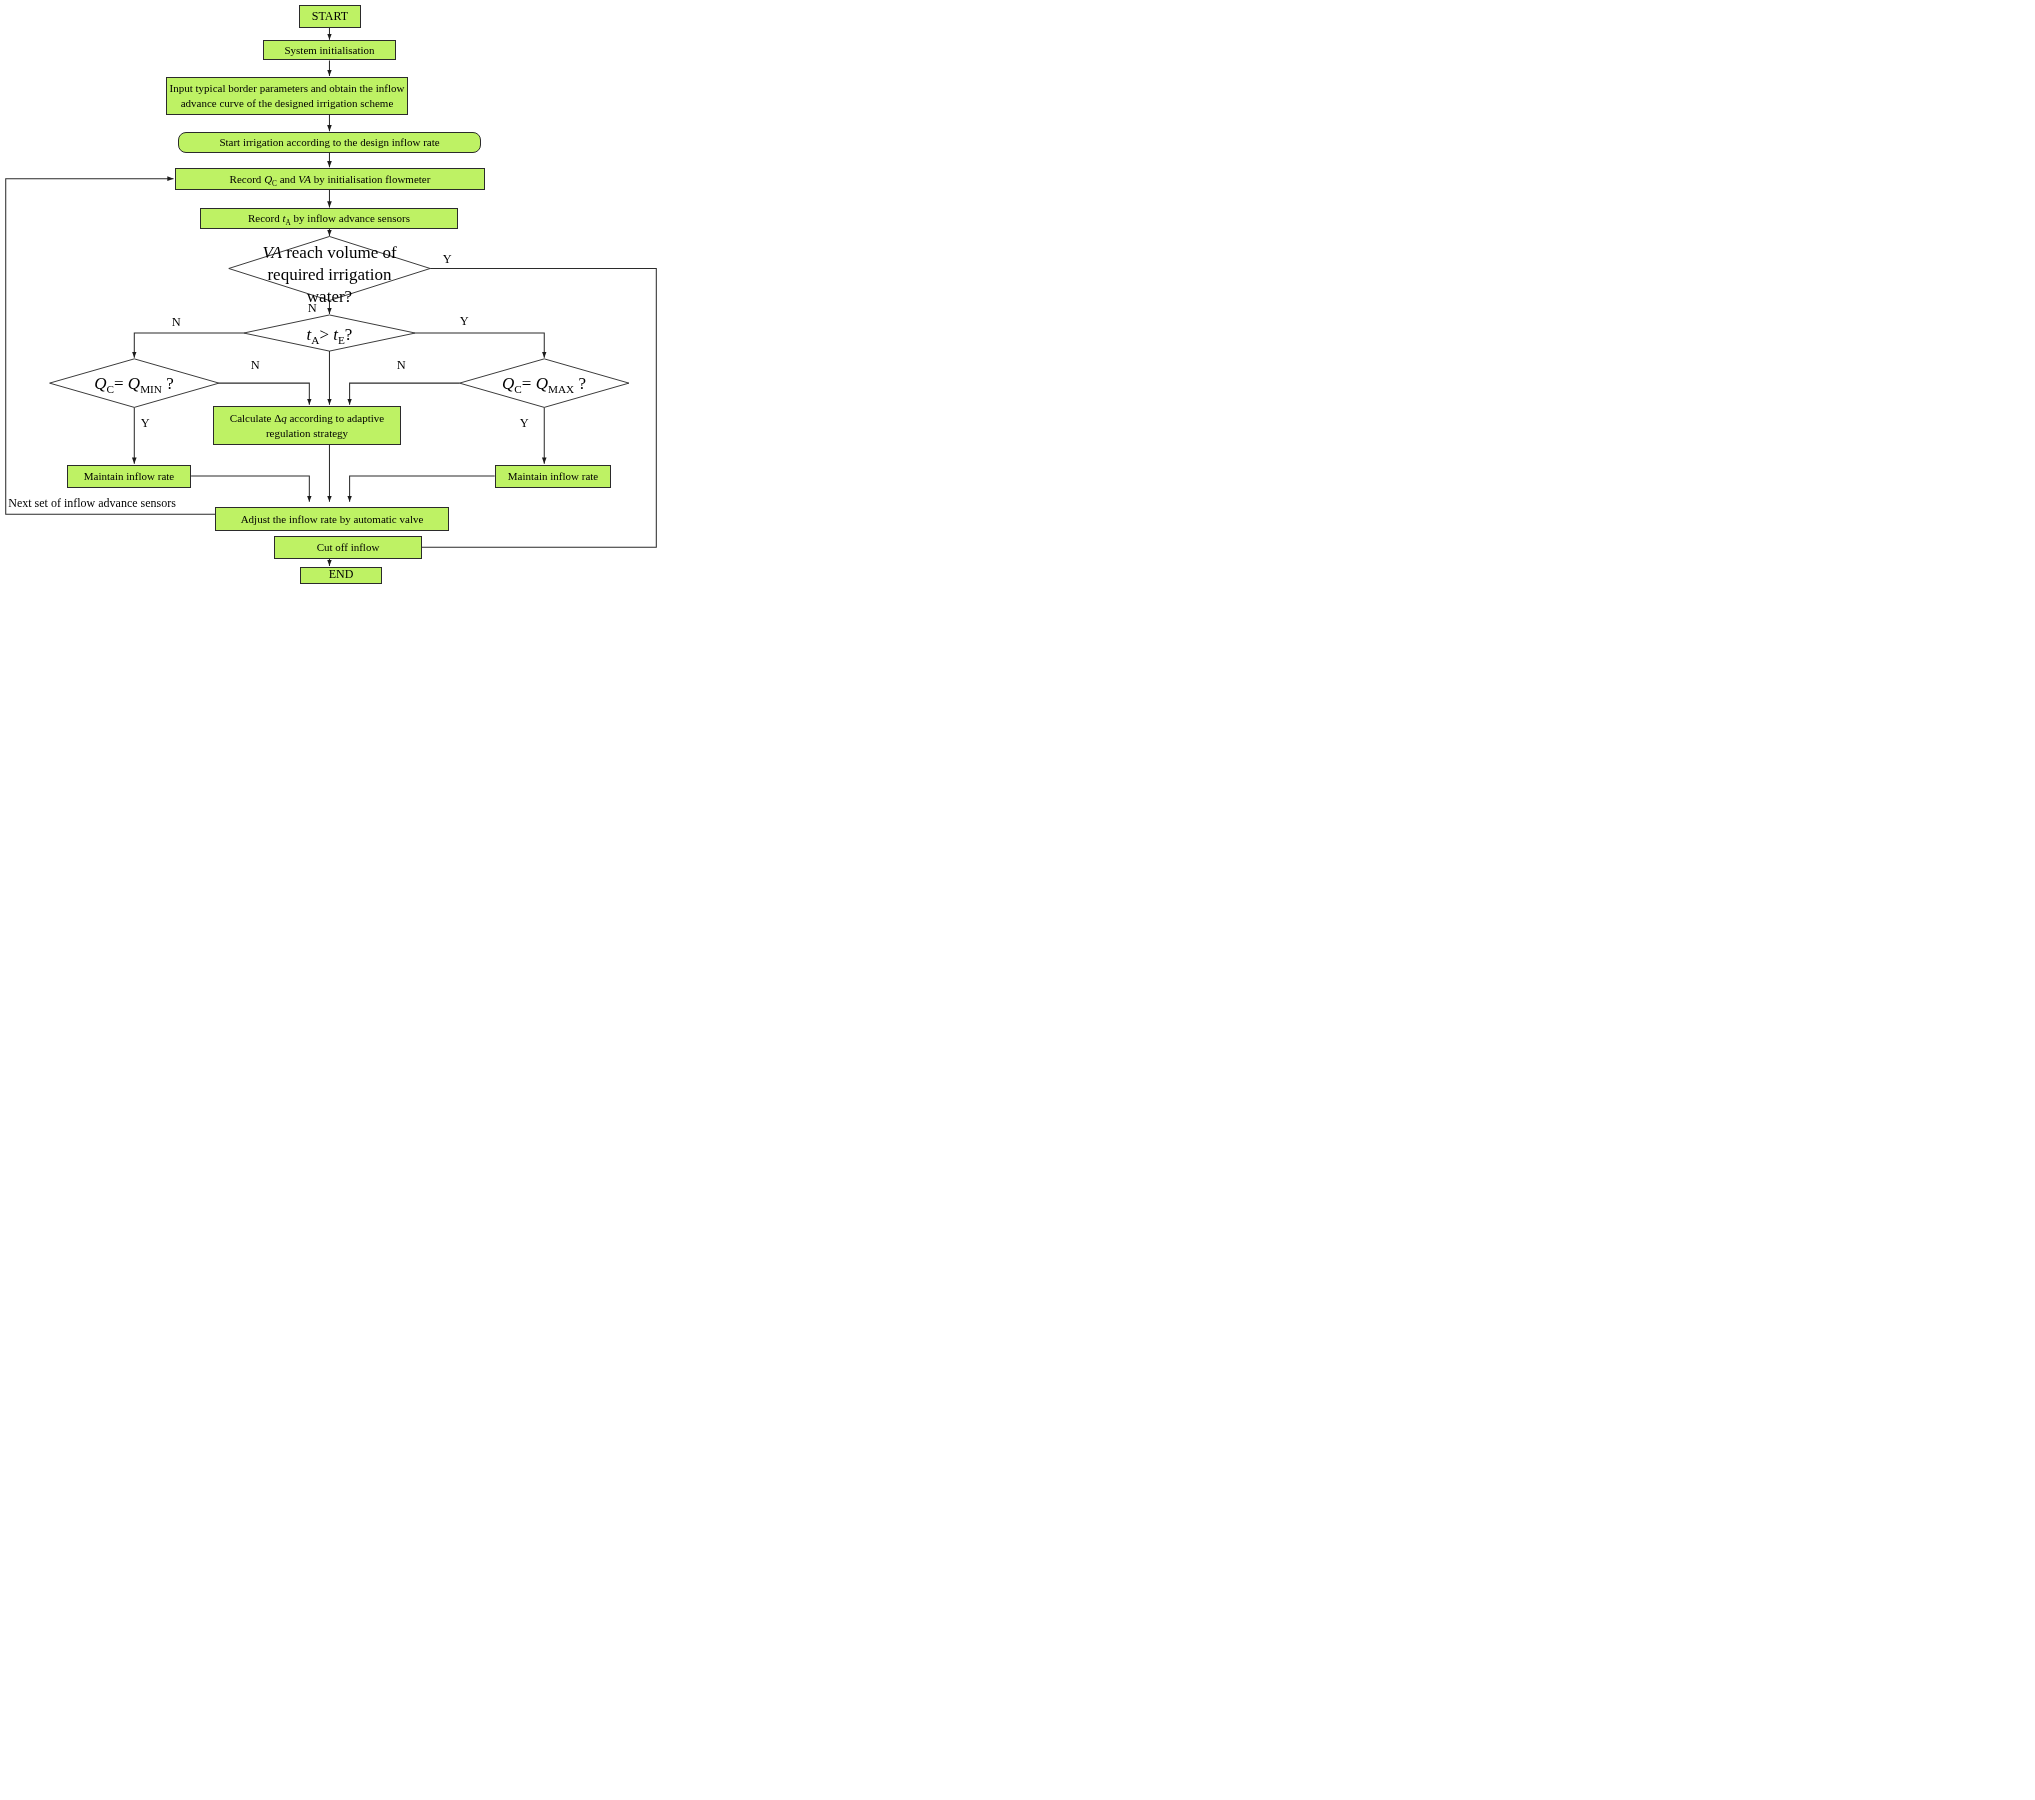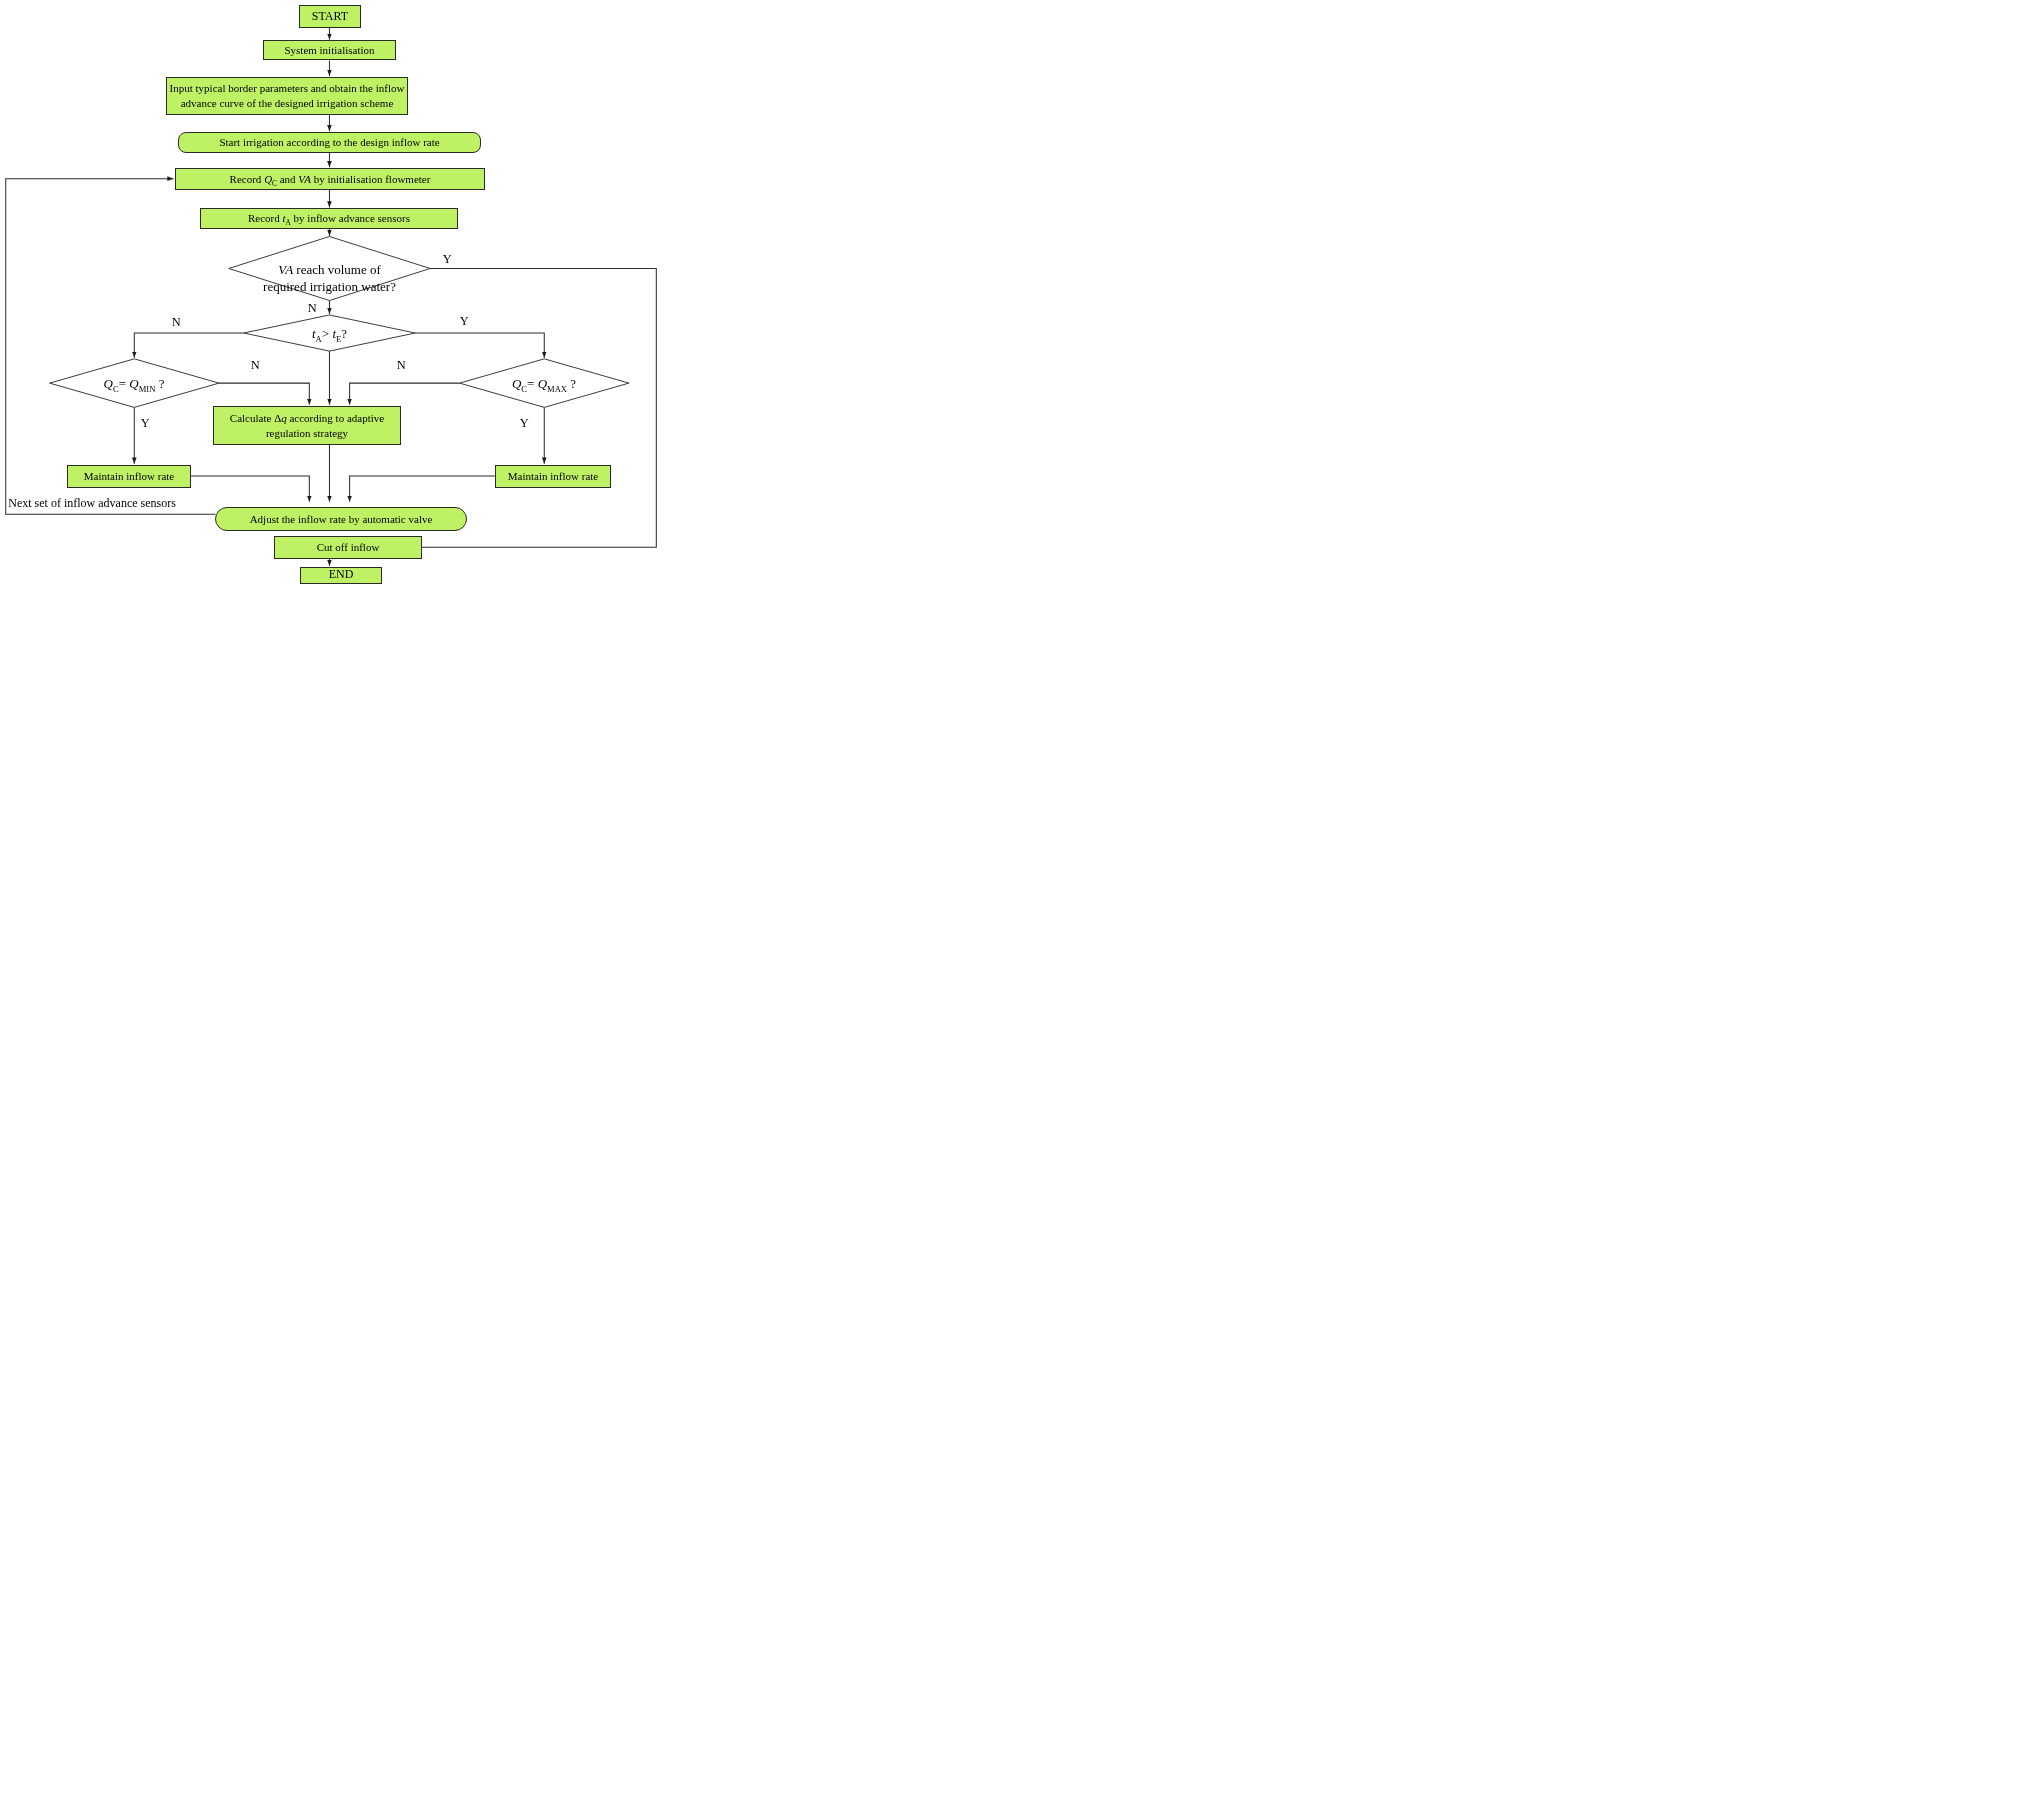--- a/index.html
+++ b/index.html
@@ -13,22 +13,22 @@
   }
   .canvas svg{position:absolute;left:0;top:0;width:661px;height:585px;}
   .node{
     position:absolute;box-sizing:border-box;
     border:1.3px solid #2b2b2b;background:#bef264;
     display:flex;align-items:center;justify-content:center;
     text-align:center;font-size:11px;line-height:1.32;
   }
   .dtext{
     position:absolute;box-sizing:border-box;
-    display:flex;align-items:flex-end;justify-content:center;
-    text-align:center;font-size:13px;line-height:1.3;background:transparent;
+    display:flex;align-items:flex-start;justify-content:center;
+    text-align:center;font-size:17px;line-height:1.3;background:transparent;
   }
   .branch{
     position:absolute;width:20.7px;text-align:center;
     font-size:12.4px;line-height:1;background:transparent;
   }
   .freelabel{
     position:absolute;font-size:12px;line-height:1.1;background:transparent;
     white-space:nowrap;
   }
   sub{font-size:0.66em;line-height:0;}
@@ -93,21 +93,21 @@
     </div>
 
   <div class="node" style="left:213px;top:406px;width:188px;height:39px;">
       <span><span>Calculate Δ</span><span style="font-style: italic;">q</span><span> according to adaptive</span><br><span>regulation strategy</span></span>
     </div>
 
   <div class="node" style="left:67px;top:465px;width:124px;height:23px;">Maintain inflow rate</div>
 
   <div class="node" style="left:495px;top:465px;width:116px;height:23px;">Maintain inflow rate</div>
 
-  <div class="node" style="left:215px;top:507px;width:252px;height:24px;border-radius:12px;">Adjust the inflow rate by automatic valve</div>
+  <div class="node" style="left:215px;top:507px;width:234px;height:24px;">Adjust the inflow rate by automatic valve</div>
 
   <div class="node" style="left:268px;top:536px;width:148px;height:23px;margin-left:6px;">Cut off inflow</div>
 
   <div class="node" style="left:300px;top:567px;width:82px;height:16.5px;font-size:12px;">END</div>
 
   <div class="dtext" style="left:252px;top:242px;width:155px;height:54px;">
       <span><span style="font-style: italic;">VA</span><span> reach volume of</span><br><span>required irrigation water?</span></span>
     </div>
 
   <div class="dtext" style="left:278px;top:324px;width:103px;height:18.6px;">

